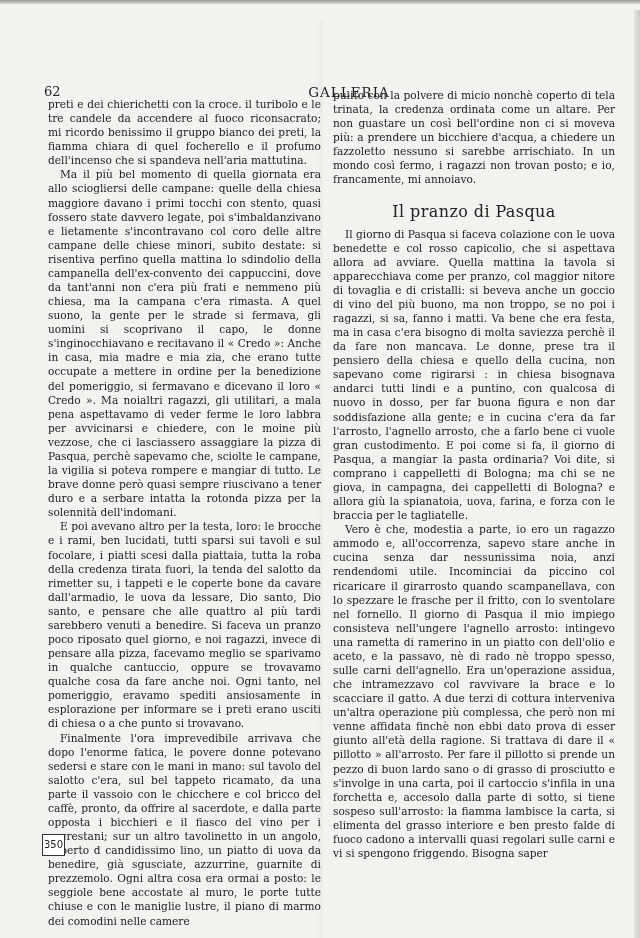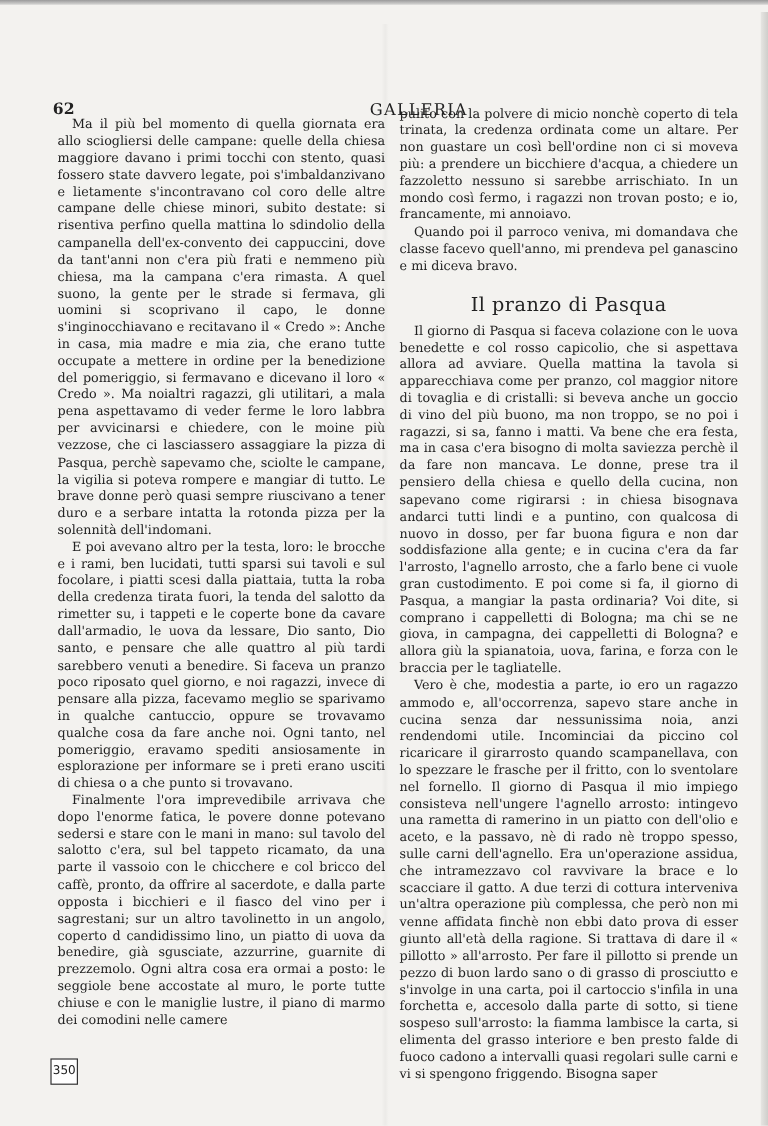--- a/index.html
+++ b/index.html
@@ -17,21 +17,20 @@
     .right-edge {
       position: absolute; right: 0; top: 10px; width: 6px; height: 928px;
       background: linear-gradient(90deg, #e6e5e2, #cfcecb);
     }
     .header {
       position: absolute; top: 8px; left: 44px; width: 570px; height: 16px;
     }
     .page-number {
       position: absolute; left: 0; top: 2px;
       font-size: 13px;
-      font-weight: bold;
     }
     .running-title {
       position: absolute; left: 0; right: 0; top: 2px; text-align: center;
       font-size: 13.5px; letter-spacing: 1px;
       padding-left: 40px;
     }
     .column {
       position: absolute; top: 96px; width: 273px;
       font-size: 10.6px; line-height: 14.08px;
       text-align: justify;
@@ -39,21 +38,21 @@
     .col-left { left: 48px; }
     .col-right { left: 333px; width: 282px; }
     .para { margin: 0; text-indent: 12px; }
     .para.noindent { text-indent: 0; }
     .section-heading {
       margin: 16px 0 6px 0; text-align: center;
       font-size: 16px; line-height: 18px; font-weight: normal;
       letter-spacing: 0.4px;
     }
     .stamp {
-      position: absolute; left: 42px; top: 882px;
+      position: absolute; left: 42px; top: 834px;
       border: 1px solid #333; padding: 4px 1px;
       font-family: "DejaVu Sans", "Liberation Sans", sans-serif;
       font-size: 10px; line-height: 12px; color: #222;
       background: #fff;
     }
     .gutter-shadow {
       position: absolute; left: 318px; top: 20px; width: 6px; height: 918px;
       background: linear-gradient(90deg, rgba(0,0,0,0), rgba(0,0,0,0.03), rgba(0,0,0,0));
     }
   </style>
@@ -63,26 +62,26 @@
 <div class="top-edge"></div>
 <div class="right-edge"></div>
 <div class="gutter-shadow"></div>
 
 <div class="header" style="top:82px;">
   <span class="page-number">62</span>
   <span class="running-title">GALLERIA</span>
 </div>
 
 <div class="column col-left" style="top:97px;">
+  <p class="para noindent">preti e dei chierichetti con la croce. il turibolo e le tre candele da accendere al fuoco riconsacrato; mi ricordo benissimo il gruppo bianco dei preti, la fiamma chiara di quel focherello e il profumo dell'incenso che si spandeva nell'aria mattutina.</p>
   <p class="para">Ma il più bel momento di quella giornata era allo sciogliersi delle campane: quelle della chiesa maggiore davano i primi tocchi con stento, quasi fossero state davvero legate, poi s'imbaldanzivano e lietamente s'incontravano col coro delle altre campane delle chiese minori, subito destate: si risentiva perfino quella mattina lo sdindolio della campanella dell'ex-convento dei cappuccini, dove da tant'anni non c'era più frati e nemmeno più chiesa, ma la campana c'era rimasta. A quel suono, la gente per le strade si fermava, gli uomini si scoprivano il capo, le donne s'inginocchiavano e recitavano il « Credo »: Anche in casa, mia madre e mia zia, che erano tutte occupate a mettere in ordine per la benedizione del pomeriggio, si fermavano e dicevano il loro « Credo ». Ma noialtri ragazzi, gli utilitari, a mala pena aspettavamo di veder ferme le loro labbra per avvicinarsi e chiedere, con le moine più vezzose, che ci lasciassero assaggiare la pizza di Pasqua, perchè sapevamo che, sciolte le campane, la vigilia si poteva rompere e mangiar di tutto. Le brave donne però quasi sempre riuscivano a tener duro e a serbare intatta la rotonda pizza per la solennità dell'indomani.</p>
   <p class="para">E poi avevano altro per la testa, loro: le brocche e i rami, ben lucidati, tutti sparsi sui tavoli e sul focolare, i piatti scesi dalla piattaia, tutta la roba della credenza tirata fuori, la tenda del salotto da rimetter su, i tappeti e le coperte bone da cavare dall'armadio, le uova da lessare, Dio santo, Dio santo, e pensare che alle quattro al più tardi sarebbero venuti a benedire. Si faceva un pranzo poco riposato quel giorno, e noi ragazzi, invece di pensare alla pizza, facevamo meglio se sparivamo in qualche cantuccio, oppure se trovavamo qualche cosa da fare anche noi. Ogni tanto, nel pomeriggio, eravamo spediti ansiosamente in esplorazione per informare se i preti erano usciti di chiesa o a che punto si trovavano.</p>
   <p class="para">Finalmente l'ora imprevedibile arrivava che dopo l'enorme fatica, le povere donne potevano sedersi e stare con le mani in mano: sul tavolo del salotto c'era, sul bel tappeto ricamato, da una parte il vassoio con le chicchere e col bricco del caffè, pronto, da offrire al sacerdote, e dalla parte opposta i bicchieri e il fiasco del vino per i sagrestani; sur un altro tavolinetto in un angolo, coperto d candidissimo lino, un piatto di uova da benedire, già sgusciate, azzurrine, guarnite di prezzemolo. Ogni altra cosa era ormai a posto: le seggiole bene accostate al muro, le porte tutte chiuse e con le maniglie lustre, il piano di marmo dei comodini nelle camere</p>
 </div>
 
 <div class="column col-right" style="top:88px;">
   <p class="para noindent">pulito con la polvere di micio nonchè coperto di tela trinata, la credenza ordinata come un altare. Per non guastare un così bell'ordine non ci si moveva più: a prendere un bicchiere d'acqua, a chiedere un fazzoletto nessuno si sarebbe arrischiato. In un mondo così fermo, i ragazzi non trovan posto; e io, francamente, mi annoiavo.</p>
-  <p class="para">Quando poi il parroco veniva, mi domandava che classe facevo quell'anno, mi prendeva pel ganascino e mi diceva bravo.</p>
   <h2 class="section-heading">Il pranzo di Pasqua</h2>
   <p class="para">Il giorno di Pasqua si faceva colazione con le uova benedette e col rosso capicolio, che si aspettava allora ad avviare. Quella mattina la tavola si apparecchiava come per pranzo, col maggior nitore di tovaglia e di cristalli: si beveva anche un goccio di vino del più buono, ma non troppo, se no poi i ragazzi, si sa, fanno i matti. Va bene che era festa, ma in casa c'era bisogno di molta saviezza perchè il da fare non mancava. Le donne, prese tra il pensiero della chiesa e quello della cucina, non sapevano come rigirarsi : in chiesa bisognava andarci tutti lindi e a puntino, con qualcosa di nuovo in dosso, per far buona figura e non dar soddisfazione alla gente; e in cucina c'era da far l'arrosto, l'agnello arrosto, che a farlo bene ci vuole gran custodimento. E poi come si fa, il giorno di Pasqua, a mangiar la pasta ordinaria? Voi dite, si comprano i cappelletti di Bologna; ma chi se ne giova, in campagna, dei cappelletti di Bologna? e allora giù la spianatoia, uova, farina, e forza con le braccia per le tagliatelle.</p>
   <p class="para">Vero è che, modestia a parte, io ero un ragazzo ammodo e, all'occorrenza, sapevo stare anche in cucina senza dar nessunissima noia, anzi rendendomi utile. Incominciai da piccino col ricaricare il girarrosto quando scampanellava, con lo spezzare le frasche per il fritto, con lo sventolare nel fornello. Il giorno di Pasqua il mio impiego consisteva nell'ungere l'agnello arrosto: intingevo una rametta di ramerino in un piatto con dell'olio e aceto, e la passavo, nè di rado nè troppo spesso, sulle carni dell'agnello. Era un'operazione assidua, che intramezzavo col ravvivare la brace e lo scacciare il gatto. A due terzi di cottura interveniva un'altra operazione più complessa, che però non mi venne affidata finchè non ebbi dato prova di esser giunto all'età della ragione. Si trattava di dare il « pillotto » all'arrosto. Per fare il pillotto si prende un pezzo di buon lardo sano o di grasso di prosciutto e s'involge in una carta, poi il cartoccio s'infila in una forchetta e, accesolo dalla parte di sotto, si tiene sospeso sull'arrosto: la fiamma lambisce la carta, si elimenta del grasso interiore e ben presto falde di fuoco cadono a intervalli quasi regolari sulle carni e vi si spengono friggendo. Bisogna saper</p>
 </div>
 
 <div class="stamp">350</div>
 
 </body></html>

